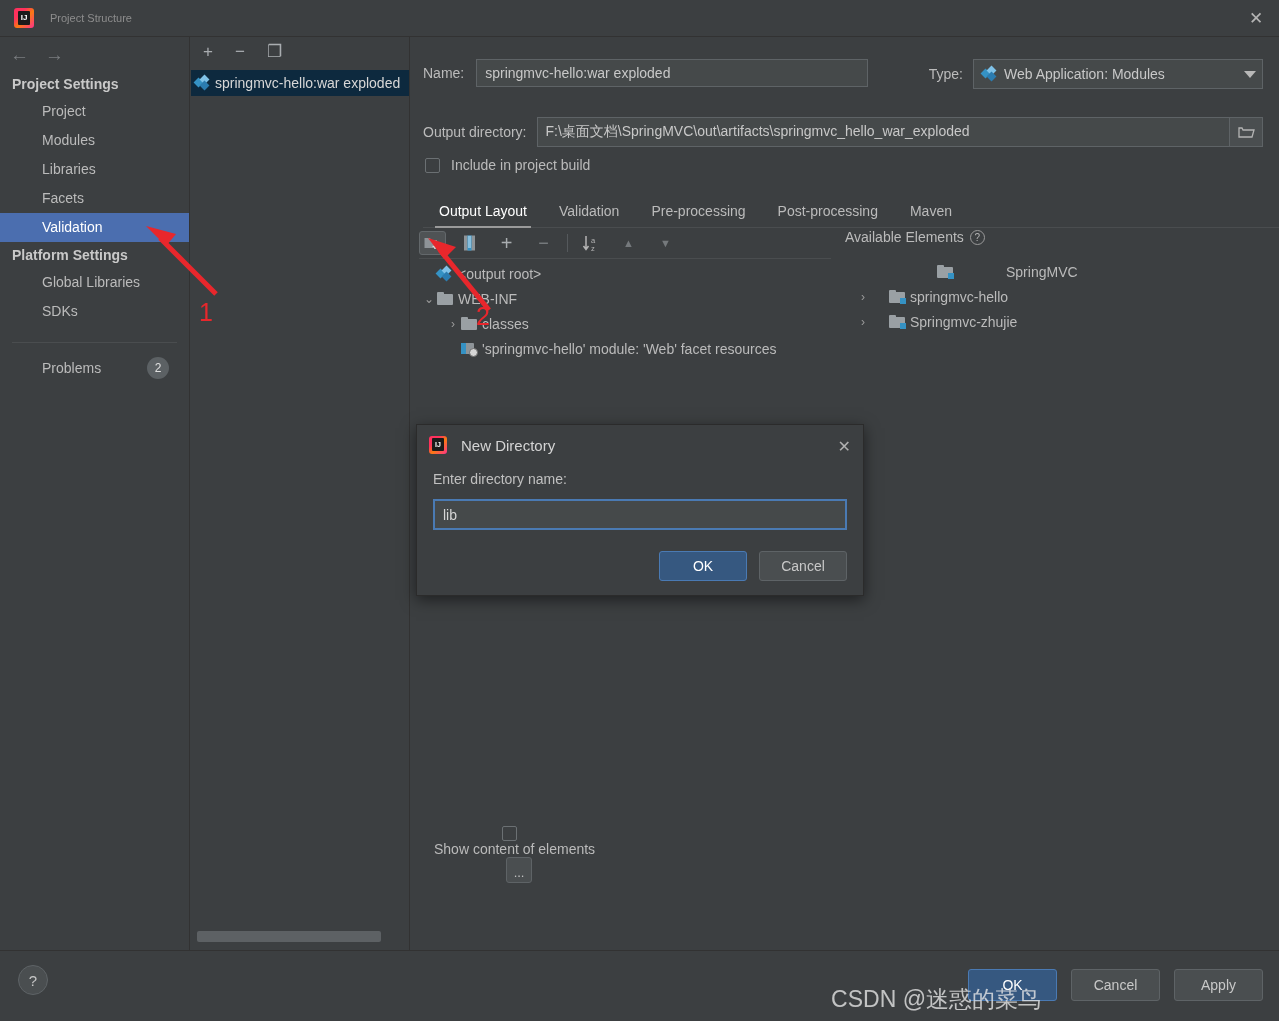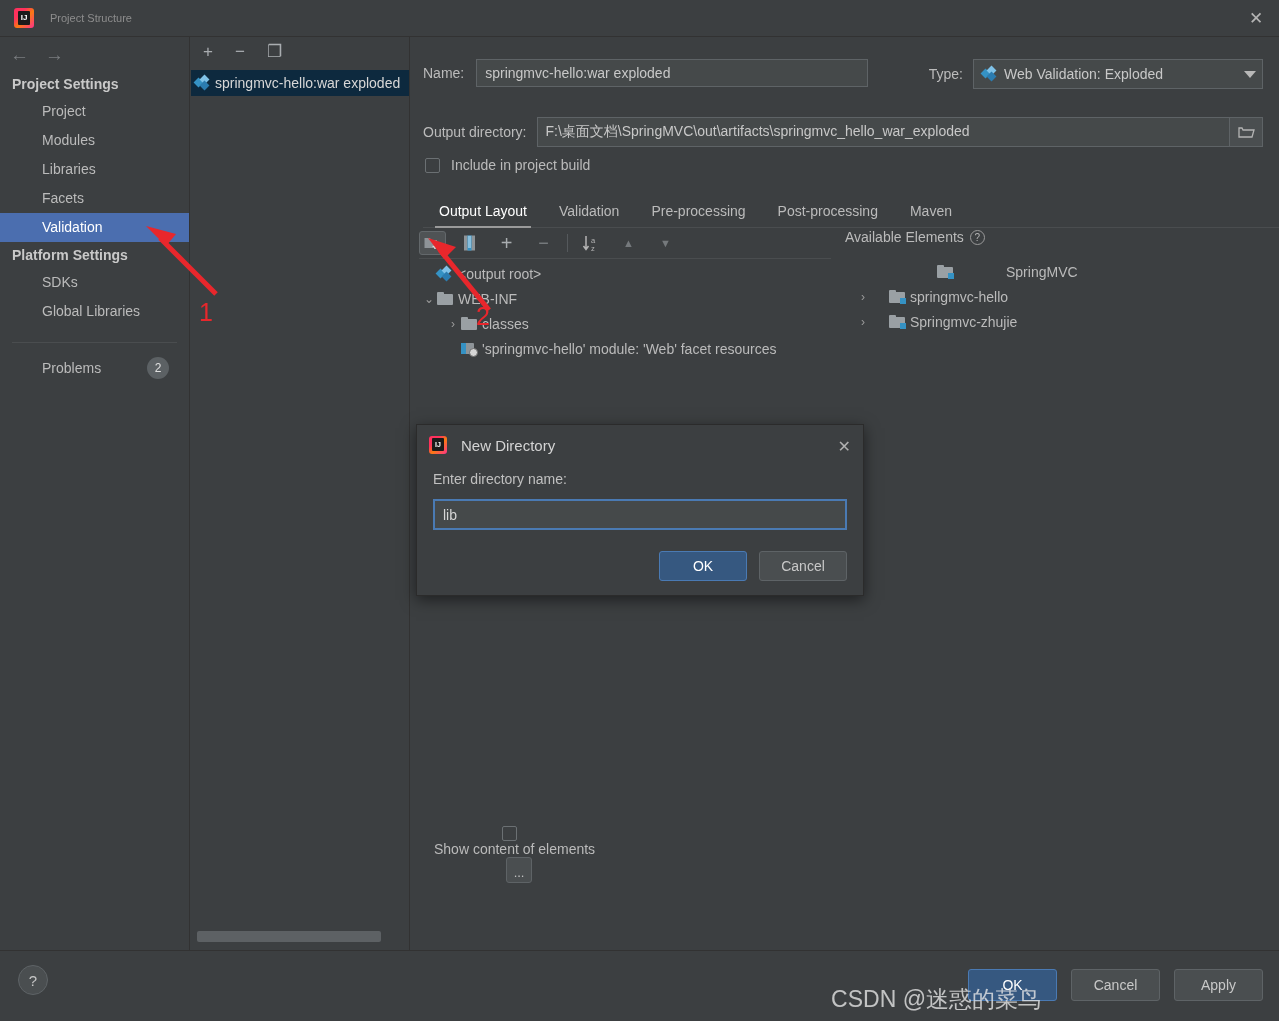--- a/index.html
+++ b/index.html
@@ -323,22 +323,22 @@
     </div>
 
     <div class="side-group-title">Project Settings</div>
     <div class="side-item">Project</div>
     <div class="side-item">Modules</div>
     <div class="side-item">Libraries</div>
     <div class="side-item">Facets</div>
     <div class="side-item selected">Validation</div>
 
     <div class="side-group-title">Platform Settings</div>
+    <div class="side-item">Global Libraries</div>
     <div class="side-item">SDKs</div>
-    <div class="side-item">Global Libraries</div>
 
     <div class="side-sep"></div>
     <div class="side-problems">
       <span class="lbl">Problems</span>
       <span class="badge">2</span>
     </div>
   </div>
 
   <div class="artifacts-pane">
     <div class="art-toolbar">
@@ -367,21 +367,21 @@
     </div>
 
     <div class="row-type">
       <span class="lab">Type:</span>
       <div class="combo">
         <span class="diamond-icon">
             <i class="a"></i>
             <i class="b"></i>
             <i class="c"></i>
           </span>
-        <span class="ctext">Web Validation: Exploded</span>
+        <span class="ctext">Web Application: Modules</span>
         <span class="caret"></span>
       </div>
     </div>
 
     <div class="row-out">
       <span class="lab">Output directory:</span>
       <div class="outfield">F:\桌面文档\SpringMVC\out\artifacts\springmvc_hello_war_exploded</div>
       <div class="browse-btn">
         <svg width="17" height="14" viewBox="0 0 17 14">
           <path d="M1 3 L1 12 L14 12 L16 5 L5 5 L4 3 Z" fill="none" stroke="#b4b4b4" stroke-width="1.3"></path>

